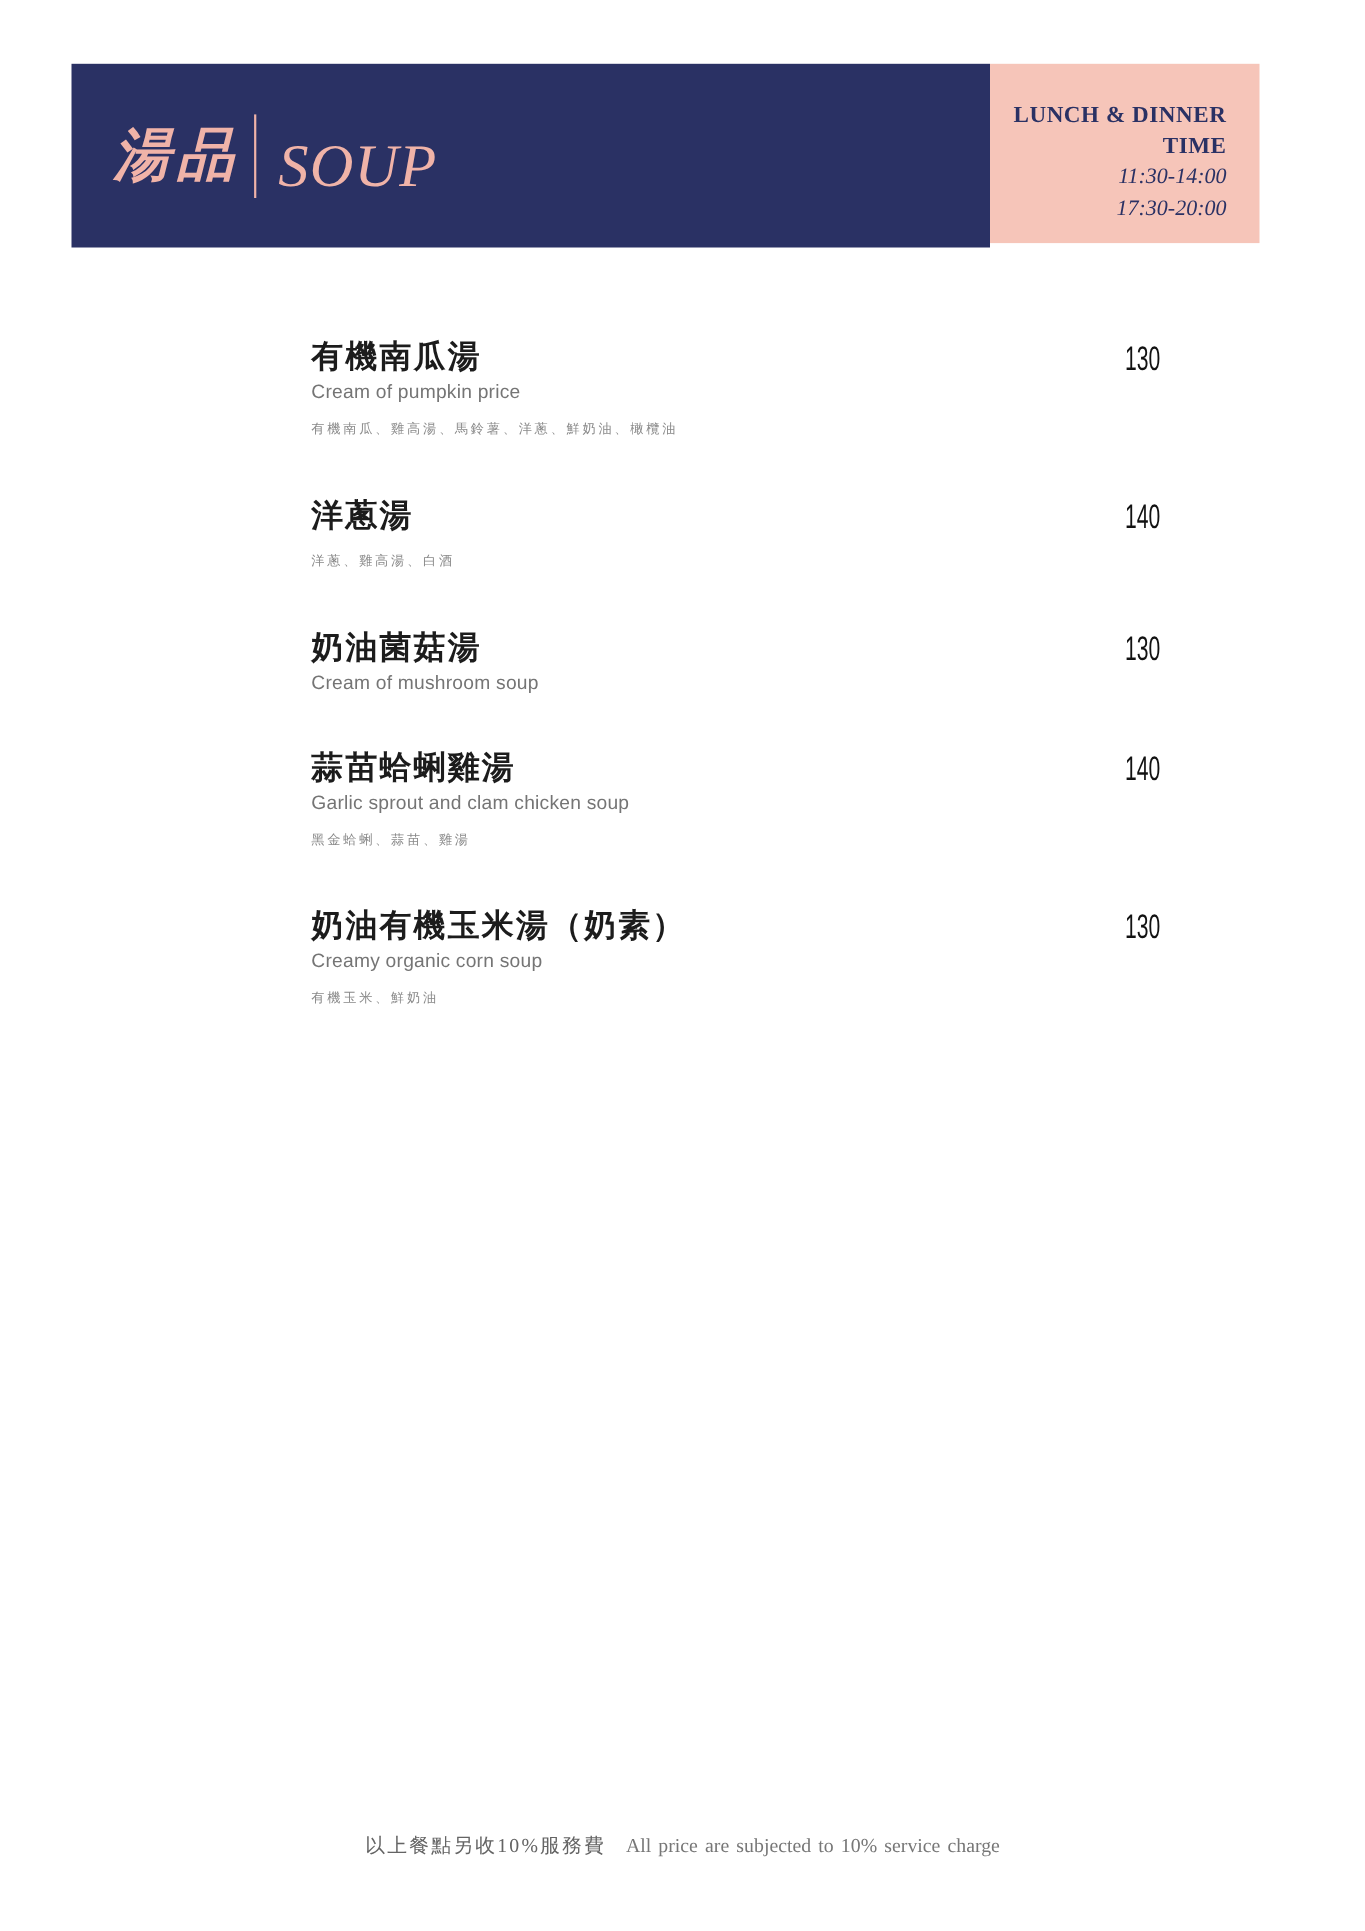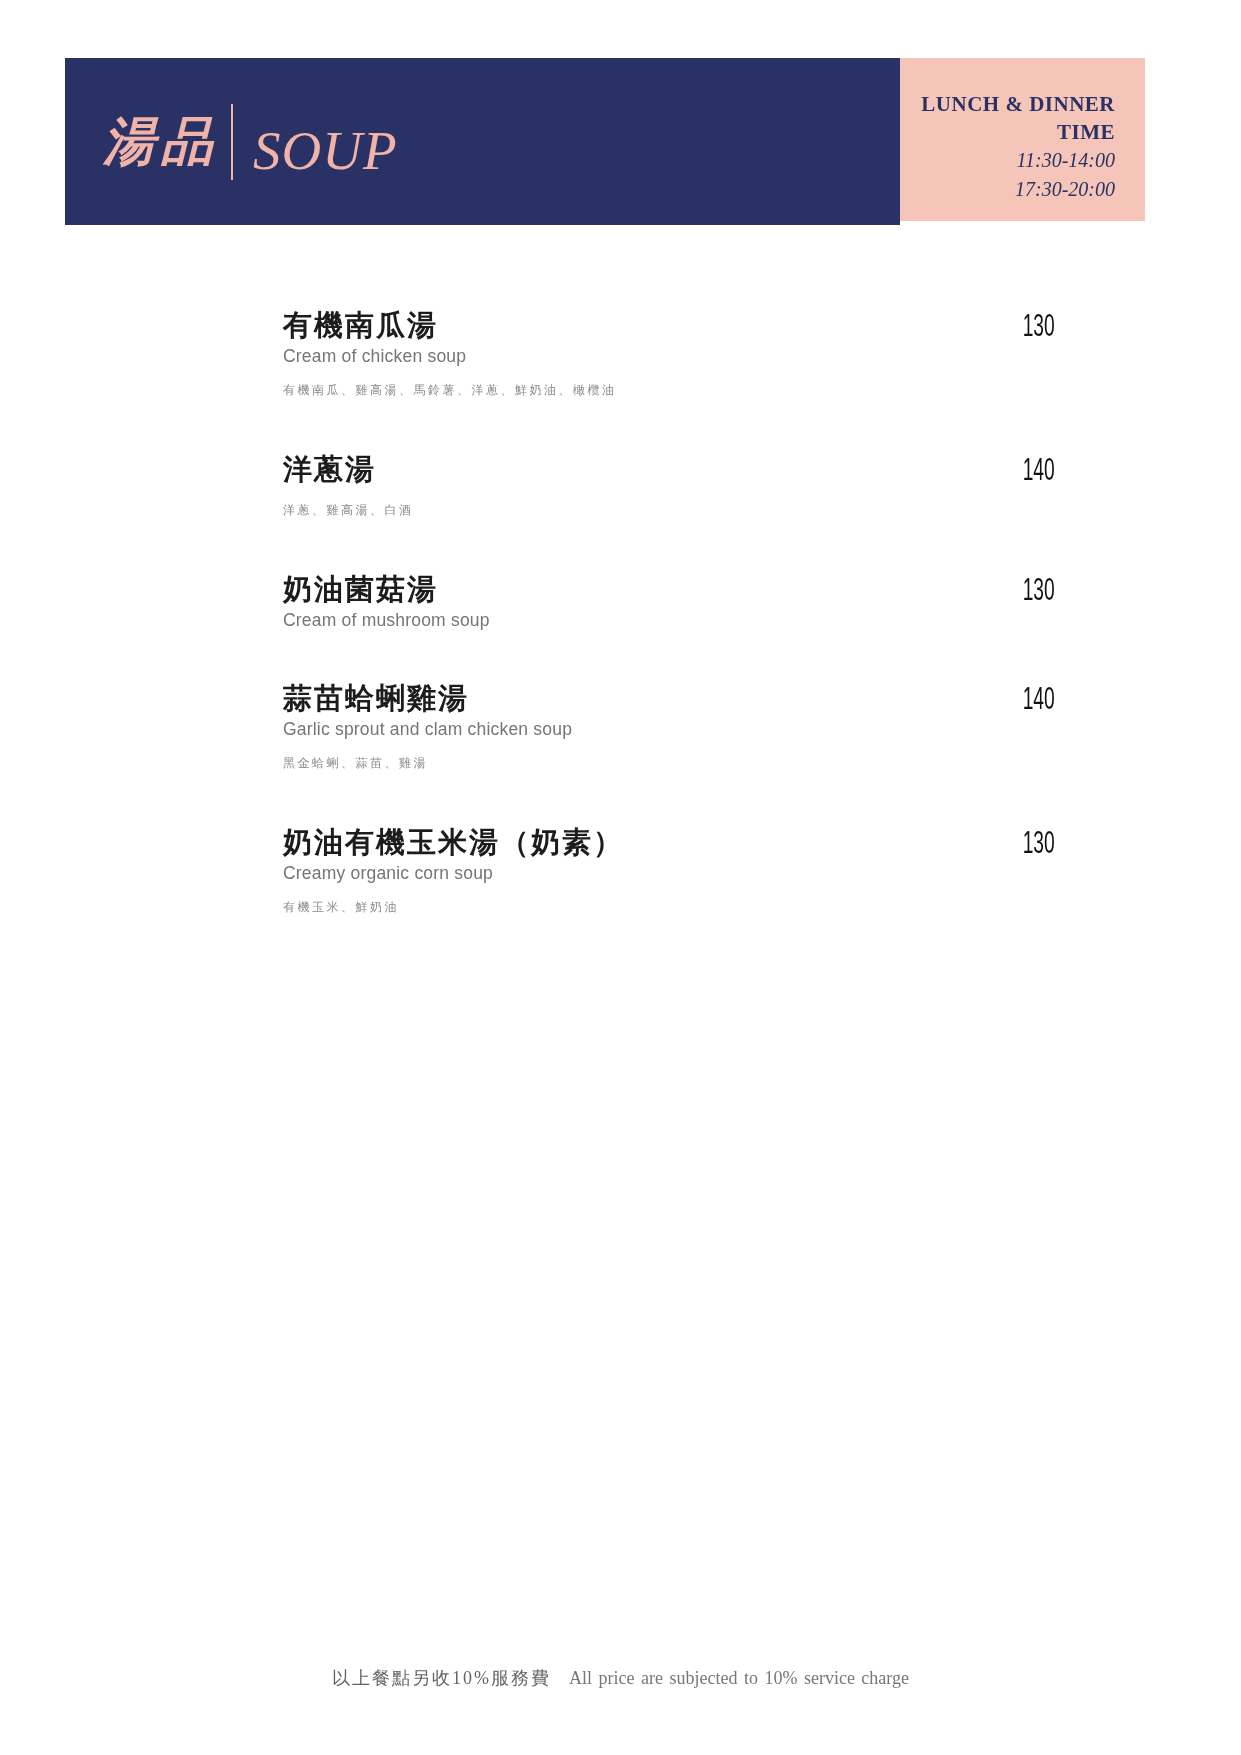--- a/index.html
+++ b/index.html
@@ -101,21 +101,21 @@
     </div>
   </div>
 
   <div class="menu">
 
     <div class="item">
       <div class="item-top">
         <span class="item-zh">有機南瓜湯</span>
         <span class="item-price">130</span>
       </div>
-      <div class="item-en">Cream of chicken soup</div>
+      <div class="item-en">Cream of pumpkin price</div>
       <div class="item-ing">有機南瓜、雞高湯、馬鈴薯、洋蔥、鮮奶油、橄欖油</div>
     </div>
 
     <div class="item">
       <div class="item-top">
         <span class="item-zh">洋蔥湯</span>
         <span class="item-price">140</span>
       </div>
       <div class="item-ing">洋蔥、雞高湯、白酒</div>
     </div>

